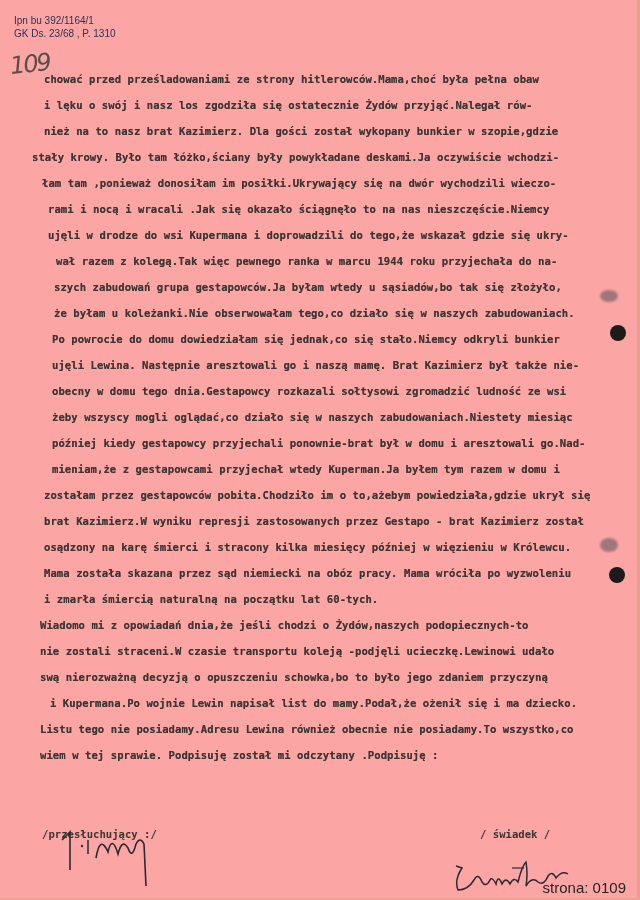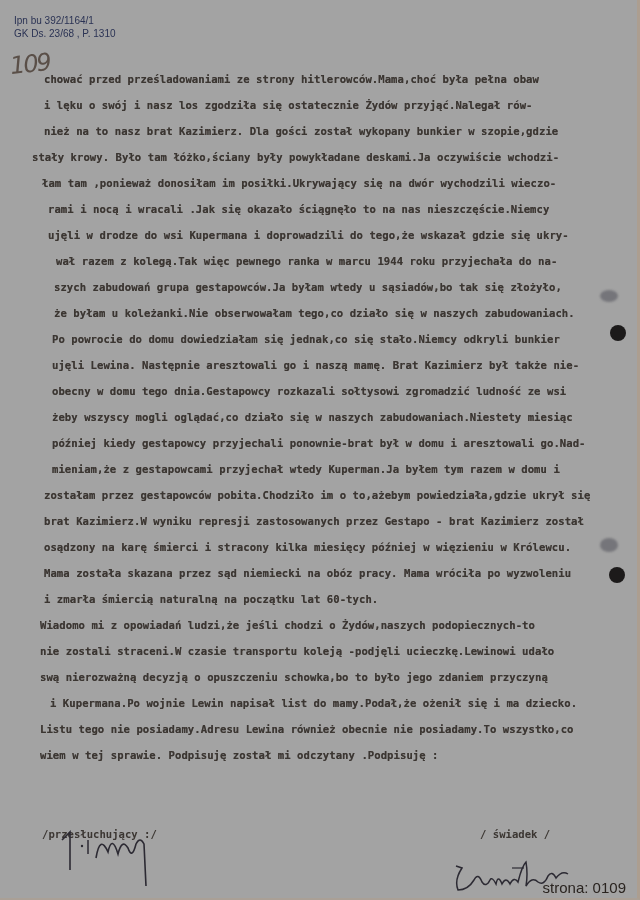--- a/index.html
+++ b/index.html
@@ -9,21 +9,21 @@
     position: relative;
     font-family: "DejaVu Sans Mono", "Liberation Mono", monospace;
     color: #3a3531;
   }
   .page {
     position: absolute; inset: 0;
     background:
       radial-gradient(ellipse at 20% 15%, rgba(255,235,205,0.55), rgba(255,235,205,0) 55%),
       radial-gradient(ellipse at 80% 85%, rgba(205,170,130,0.35), rgba(205,170,130,0) 60%),
       linear-gradient(180deg, #f2d8b2 0%, #efd3aa 50%, #ecceа4 100%);
-    background-color: #a3a3a3;
+    background-color: #fca5a5;
   }
   .page::after {
     content: ""; position: absolute; inset: 0;
     border-right: 3px solid rgba(190,150,110,0.35);
     border-bottom: 2px solid rgba(190,150,110,0.25);
     pointer-events: none;
   }
   .archive-ref {
     position: absolute; left: 14px; top: 14px;
     font-family: "Liberation Sans", sans-serif;
@@ -99,21 +99,21 @@
     <div class="line" style="left:12px">ujęli Lewina. Następnie aresztowali go i naszą mamę. Brat Kazimierz był także nie-</div>
     <div class="line" style="left:12px">obecny w domu tego dnia.Gestapowcy rozkazali sołtysowi zgromadzić ludność ze wsi</div>
     <div class="line" style="left:12px">żeby wszyscy mogli oglądać,co działo się w naszych zabudowaniach.Niestety miesiąc</div>
     <div class="line" style="left:12px">później kiedy gestapowcy przyjechali ponownie-brat był w domu i aresztowali go.Nad-</div>
     <div class="line" style="left:12px">mieniam,że z gestapowcami przyjechał wtedy Kuperman.Ja byłem tym razem w domu i</div>
     <div class="line" style="left:4px">zostałam przez gestapowców pobita.Chodziło im o to,ażebym powiedziała,gdzie ukrył się</div>
     <div class="line" style="left:4px">brat Kazimierz.W wyniku represji zastosowanych przez Gestapo - brat Kazimierz został</div>
     <div class="line" style="left:4px">osądzony na karę śmierci i stracony kilka miesięcy później w więzieniu w Królewcu.</div>
     <div class="line" style="left:4px">Mama została skazana przez sąd niemiecki na obóz pracy. Mama wróciła po wyzwoleniu</div>
     <div class="line" style="left:4px">i zmarła śmiercią naturalną na początku lat 60-tych.</div>
-    <div class="line" style="left:0px">Wiadomo mi z opowiadań ludzi,że jeśli chodzi o Żydów,naszych podopiecznych-to</div>
+    <div class="line" style="left:0px">Wiadomo mi z opowiadań dnia,że jeśli chodzi o Żydów,naszych podopiecznych-to</div>
     <div class="line" style="left:0px">nie zostali straceni.W czasie transportu koleją -podjęli ucieczkę.Lewinowi udało</div>
     <div class="line" style="left:0px">swą nierozważną decyzją o opuszczeniu schowka,bo to było jego zdaniem przyczyną</div>
     <div class="line" style="left:10px">i Kupermana.Po wojnie Lewin napisał list do mamy.Podał,że ożenił się i ma dziecko.</div>
     <div class="line" style="left:0px">Listu tego nie posiadamy.Adresu Lewina również obecnie nie posiadamy.To wszystko,co</div>
     <div class="line" style="left:0px">wiem w tej sprawie. Podpisuję został mi odczytany .Podpisuję :</div>
   </div>
 
   <div class="sig-labels">
     <div class="interrogator-label">/przesłuchujący :/</div>
     <div class="witness-label">/ świadek /</div>

